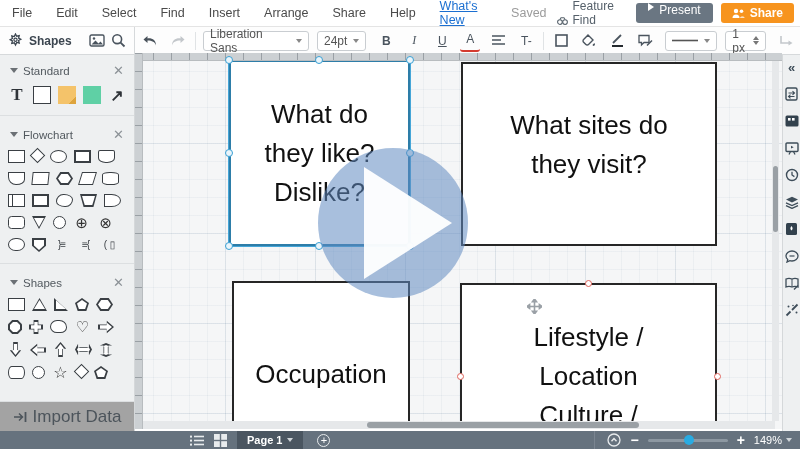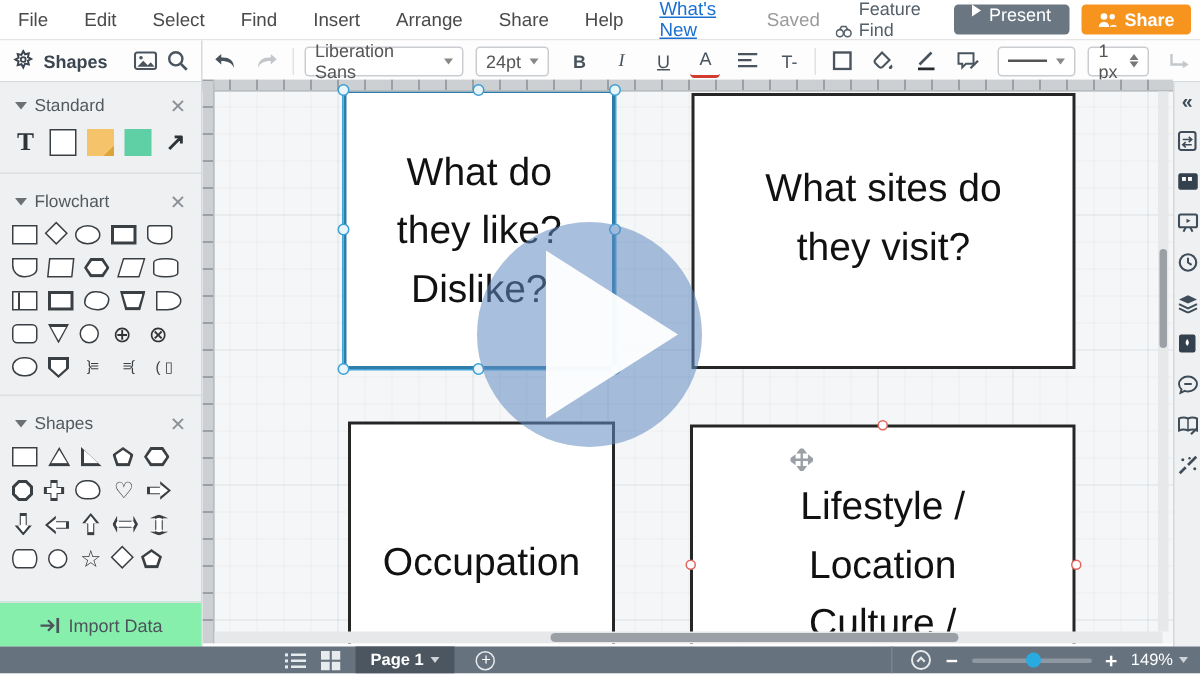--- a/index.html
+++ b/index.html
@@ -40,21 +40,21 @@
   svg.ic { display:block; }
 
   
   .sidepanel { position:absolute; left:0; top:55px; width:135px; height:376px; background:#eef0f1; border-right:1px solid #d5d8da; font-size:11.5px; color:#52595f; display:flex; flex-direction:column; }
   .sec-head { display:flex; align-items:center; padding:8px 10px 4px 10px; gap:5px; }
   .sec-head .dis { width:0;height:0;border-top:5px solid #6b7075;border-left:4px solid transparent;border-right:4px solid transparent; }
   .sec-head .ttl { flex:1; }
   .sec-head .x { color:#8b9196; font-size:13px; }
   .shape-grid { display:flex; flex-wrap:wrap; padding:4px 8px 8px 8px; column-gap:7px; row-gap:9px; width:135px; }
   .sec-div { height:1px; background:#dcdfe1; margin:3px 0; }
-  .importrow { margin-top:auto; border-top:1px solid #dcdfe1; background:#86efac; height:30px; display:flex; align-items:center; justify-content:center; gap:6px; color:#4c545b; font-size:12px; }
+  .importrow { margin-top:auto; border-top:1px solid #dcdfe1; background:#a3a3a3; height:30px; display:flex; align-items:center; justify-content:center; gap:6px; color:#4c545b; font-size:17px; }
 
   
   .shp { width:17px; height:13px; position:relative; display:inline-flex; align-items:center; justify-content:center; font-size:13px; color:#333; flex:none; }
   .pg { background:#3a3f44; }
   .pg::before { content:""; position:absolute; inset:2px; background:#fff; clip-path:inherit; }
   .s-text-tool::before { content:"T"; font-family:"Liberation Serif",serif; font-size:17px; font-weight:bold; color:#2e3338; }
   .s-rectangle { border:1.5px solid #3a3f44; background:#fff; width:16px; height:16px; }
   .s-sticky-note { width:16px; height:16px; background:linear-gradient(315deg, #e3a53f 4px, #f6c želez?); }
   .s-sticky-note { width:16px; height:16px; background:linear-gradient(315deg,#dea43c 5px,#f4c36a 5px); }
   .s-color-square { width:16px; height:16px; background:#5fd0a5; }

